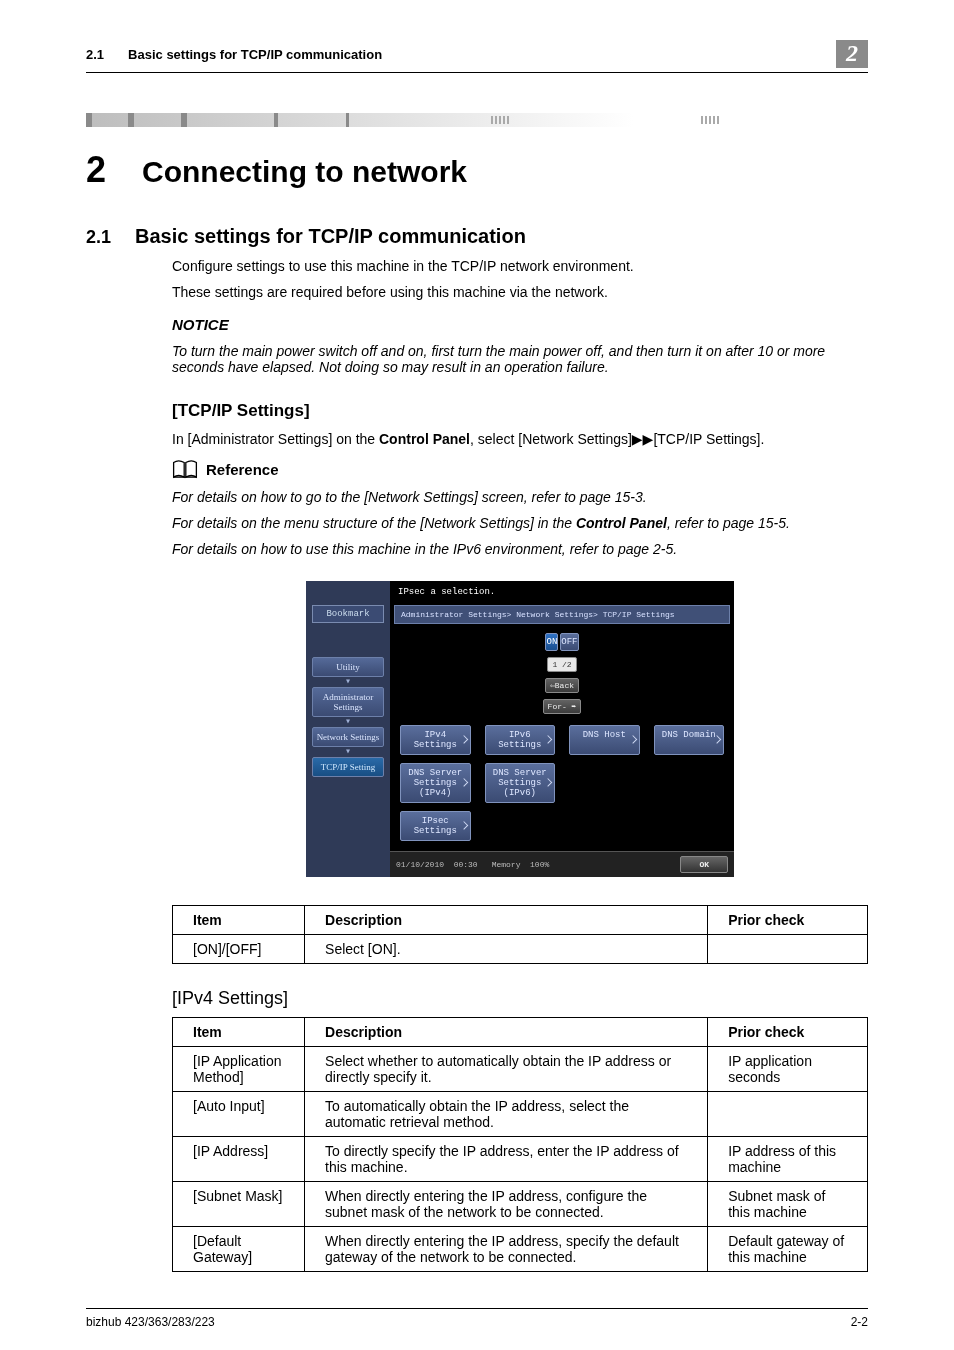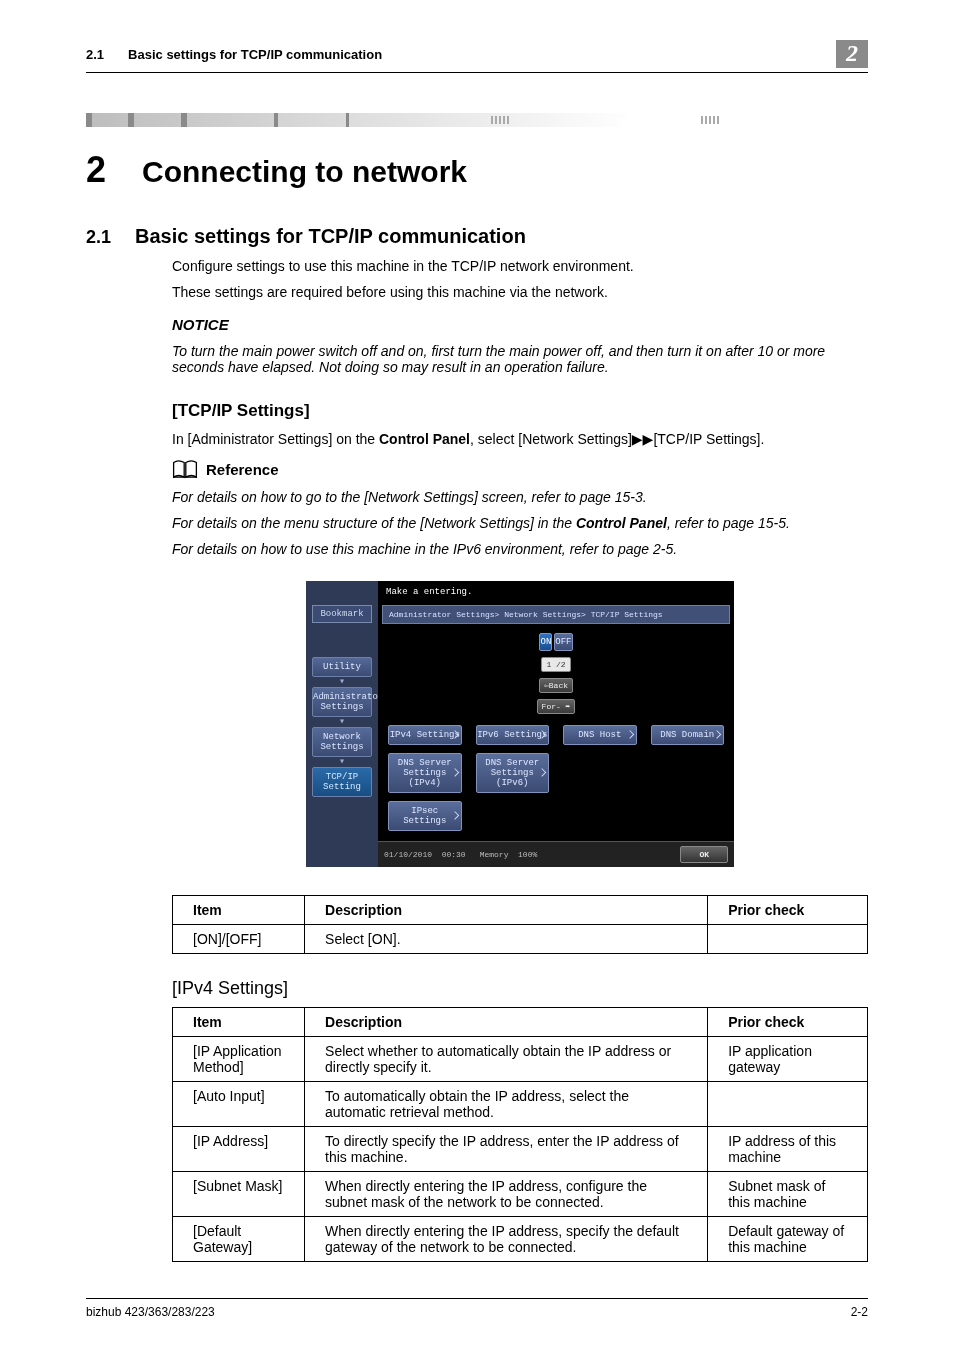--- a/index.html
+++ b/index.html
@@ -78,30 +78,30 @@
   .panel-wrap { display:flex; justify-content:center; margin:24px 0 28px 0; }
   .panel {
     width: 428px;
     font-family: "Courier New", monospace;
     color:#fff;
     font-size:9px;
   }
   .panel .top {
     display:flex;
   }
-  .lt-col { width:72px; background:#2f3a57; }
+  .lt-col { width:84px; background:#2f3a57; }
   .lt-gap { height:24px; }
   .bookmark {
     margin:0 6px 14px 6px; text-align:center; padding:3px 0;
     background:#3b4b73; border:1px solid #7a8bb0; color:#cde;
   }
   .bc-item {
     margin:0 6px; text-align:center; padding:4px 0;
     background: linear-gradient(#556a99,#3b4b73);
-    border:1px solid #6d80aa; border-radius:2px; color:#dbe6ff;
+    border:1px solid #6d80aa; border-radius:2px; color:#dbe6ff;font-family:Liberation Serif, serif;
   }
   .bc-item + .arrow { text-align:center; color:#9fb0d6; font-size:10px; line-height:10px; }
   .bc-item.sel { background: linear-gradient(#2a6aa8,#184e84); color:#cfe8ff; }
 
   .rt-col { flex:1; background:#000; }
   .rt-inner { border-bottom:1px solid #555; }
   .rt-head { padding:6px 8px 4px 8px; color:#fff; }
   .crumb {
     margin:4px 4px 6px 4px; padding:4px 6px;
     background:#405077; border:1px solid #6d80aa; color:#d6e0ff;
@@ -240,21 +240,21 @@
             <div class="arrow">▾</div>
             <div class="bc-item">Administrator Settings</div>
             <div class="arrow">▾</div>
             <div class="bc-item">Network Settings</div>
             <div class="arrow">▾</div>
             <div class="bc-item sel">TCP/IP Setting</div>
             <div style="height:12px"></div>
           </div>
           <div class="rt-col">
             <div class="rt-inner">
-              <div class="rt-head">Make a entering.</div>
+              <div class="rt-head">IPsec a selection.</div>
               <div class="crumb">Administrator Settings&gt; Network Settings&gt; TCP/IP Settings</div>
               <div class="row">
                 <div class="onoff">
                   <div class="tab on">ON</div>
                   <div class="tab">OFF</div>
                 </div>
                 <div class="pill page">1 /2</div>
                 <div class="pill">⇦Back</div>
                 <div class="pill"><span>For- ➨</span></div>
               </div>
@@ -315,21 +315,21 @@
         <tr>
           <th>Item</th>
           <th>Description</th>
           <th>Prior check</th>
         </tr>
       </thead>
       <tbody>
         <tr>
           <td>[IP Application Method]</td>
           <td>Select whether to automatically obtain the IP address or directly specify it.</td>
-          <td>IP application gateway</td>
+          <td>IP application seconds</td>
         </tr>
         <tr>
           <td>[Auto Input]</td>
           <td>To automatically obtain the IP address, select the automatic retrieval method.</td>
           <td></td>
         </tr>
         <tr>
           <td>[IP Address]</td>
           <td>To directly specify the IP address, enter the IP address of this machine.</td>
           <td>IP address of this machine</td>

